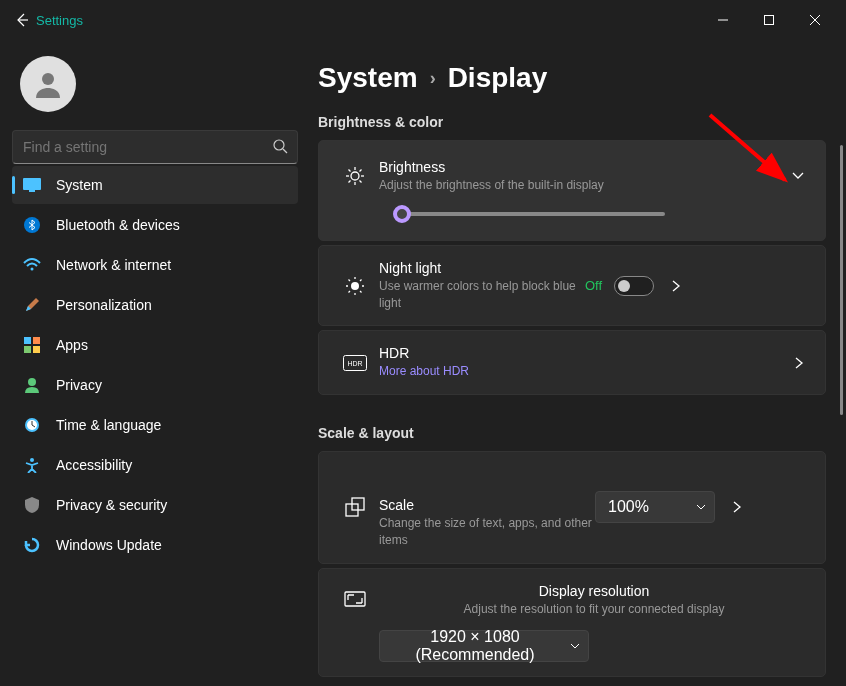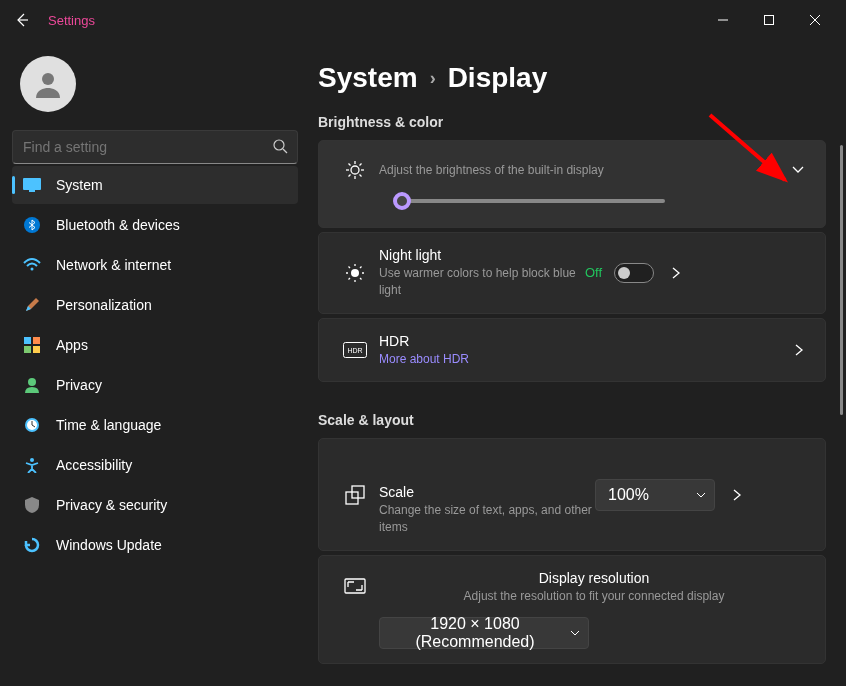--- a/index.html
+++ b/index.html
@@ -1,20 +1,20 @@
 <!DOCTYPE html>
 <html><head>
   <meta charset="utf-8">
   <style>
     * { margin: 0; padding: 0; box-sizing: border-box; font-family: "Segoe UI", sans-serif; }
     body { width: 846px; height: 686px; background: #202020; color: #fff; overflow: hidden; position: relative; }
     
     .titlebar { height: 40px; display: flex; align-items: center; padding: 0 8px; }
     .titlebar .back { width: 28px; height: 28px; display: flex; align-items: center; justify-content: center; cursor: pointer; }
-    .titlebar .title { margin-left: 12px; font-size: 13px; color: #ec4899; }
+    .titlebar .title { font-size: 13px; color: #14b8a6; }
     .titlebar .spacer { flex: 1; }
     .winbtn { width: 46px; height: 28px; display: flex; align-items: center; justify-content: center; cursor: pointer; }
     
     .layout { display: flex; height: calc(100% - 40px); }
     
     .sidebar { width: 310px; padding: 8px 12px 0 12px; }
     .avatar { width: 56px; height: 56px; border-radius: 50%; background: #e0e0e0; display: flex; align-items: center; justify-content: center; margin: 8px 0 18px 8px; }
     .search { position: relative; margin-bottom: 2px; }
     .search input { width: 100%; height: 34px; background: #2d2d2d; border: 1px solid #3a3a3a; border-radius: 4px; padding: 0 40px 0 10px; color: #ccc; font-size: 14px; outline: none; border-bottom: 1px solid #888; }
     .search .icon { position: absolute; right: 10px; top: 8px; }
@@ -228,20 +228,21 @@
                 <path d="M2 11 H5"></path>
                 <path d="M17 11 H20"></path>
                 <path d="M4.5 4.5 L6.5 6.5"></path>
                 <path d="M15.5 15.5 L17.5 17.5"></path>
                 <path d="M4.5 17.5 L6.5 15.5"></path>
                 <path d="M15.5 6.5 L17.5 4.5"></path>
               </g>
             </svg>
         </div>
         <div class="text-col">
+          <div class="card-title">Brightness</div>
           <div class="card-desc">Adjust the brightness of the built-in display</div>
         </div>
         <div class="ctrl-col">
           <span class="chevron-btn">
             <svg width="14" height="14">
                 <path d="M2 4 L7 9 L12 4" stroke="#fff" stroke-width="1.3" fill="none"></path>
               </svg>
           </span>
         </div>
       </div>

